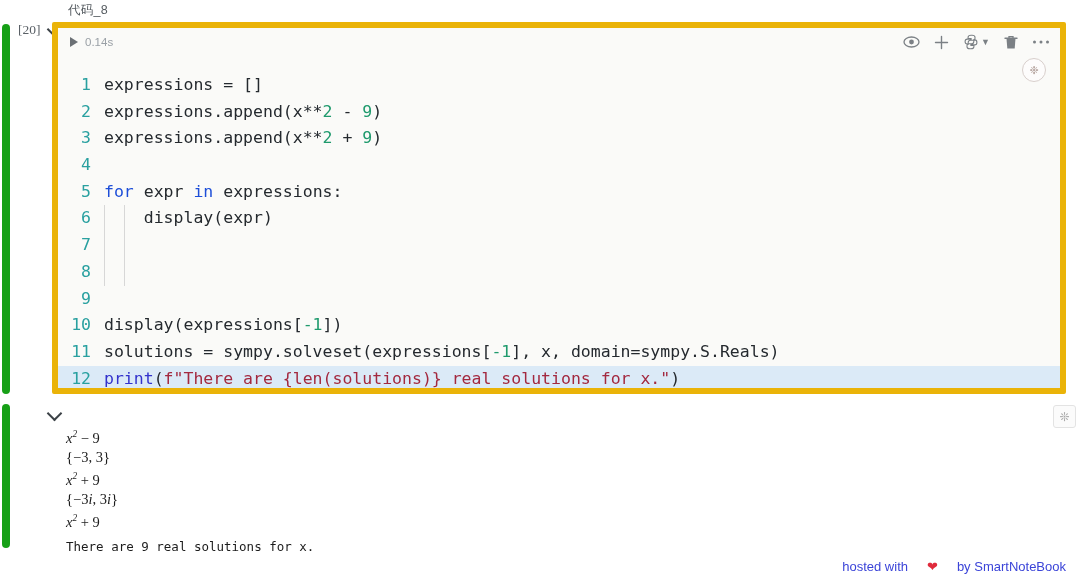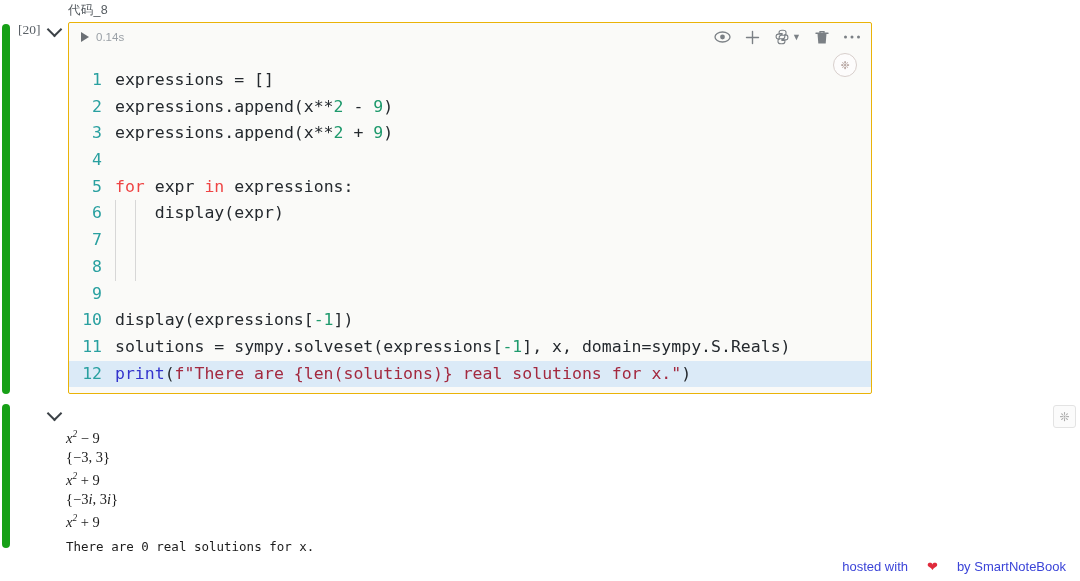--- a/index.html
+++ b/index.html
@@ -23,26 +23,26 @@
     width: 8px;
     border-radius: 5px;
     background: #17a017;
   }
   #sel-bar-code { top: 24px; height: 370px; }
   #sel-bar-out  { top: 404px; height: 144px; }
 
   
   #code-cell {
     position: absolute;
-    left: 68px;
+    left: 52px;
     top: 22px;
-    width: 804px;
+    width: 1014px;
     height: 372px;
     box-sizing: border-box;
-    border: 1px solid #eab308;
+    border: 6px solid #eab308;
     border-radius: 2px;
     background: #fafaf8;
     overflow: hidden;
   }
   #cell-label {
     position: absolute;
     left: 68px;
     top: 2px;
     font-size: 12.5px;
     color: #555b60;
@@ -149,21 +149,21 @@
   
   .guide {
     position: absolute;
     top: 0; bottom: 0;
     width: 1px;
     background: #d7d7d7;
   }
   .g1 { left: 0px; }
   .g2 { left: 19.8px; }
 
-  .tok-kw   { color: #ef4444; }
+  .tok-kw   { color: #1d4ed8; }
   .tok-num  { color: #1f9a6d; }
   .tok-str  { color: #a3293f; }
   .tok-fn   { color: #3333cc; text-align: center; }
 
   
   #collapse-out {
     position: absolute;
     left: 46px;
     top: 406px;
     width: 16px; height: 16px;
@@ -301,20 +301,20 @@
 </div>
 
 <div id="output-area">
   <div id="math-output">
       <div class="math-line"><i>x</i><sup>2</sup> − 9</div>
       <div class="math-line">{−3, 3}</div>
       <div class="math-line"><i>x</i><sup>2</sup> + 9</div>
       <div class="math-line">{−3<i>i</i>, 3<i>i</i>}</div>
       <div class="math-line"><i>x</i><sup>2</sup> + 9</div>
     </div>
-  <div id="stdout-line">There are 0 real solutions for x.</div>
+  <div id="stdout-line">There are 9 real solutions for x.</div>
 </div>
 
 <div id="footer">
   <span>hosted with</span>
   <span id="footer-heart">❤</span>
   <span>by SmartNoteBook</span>
 </div>
 
 </body></html>

